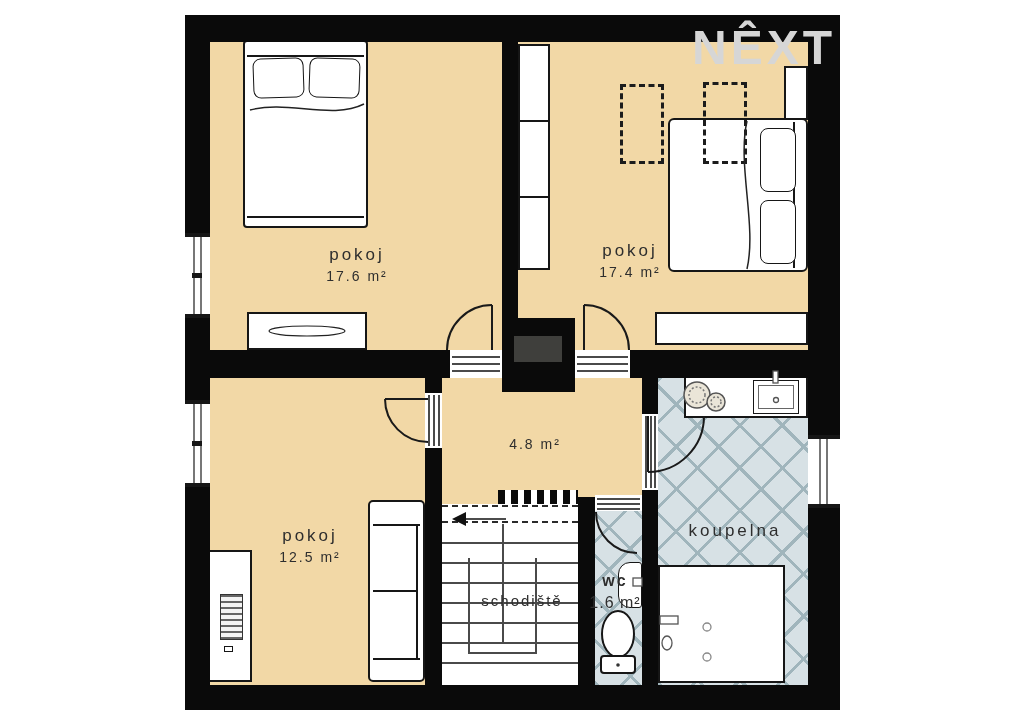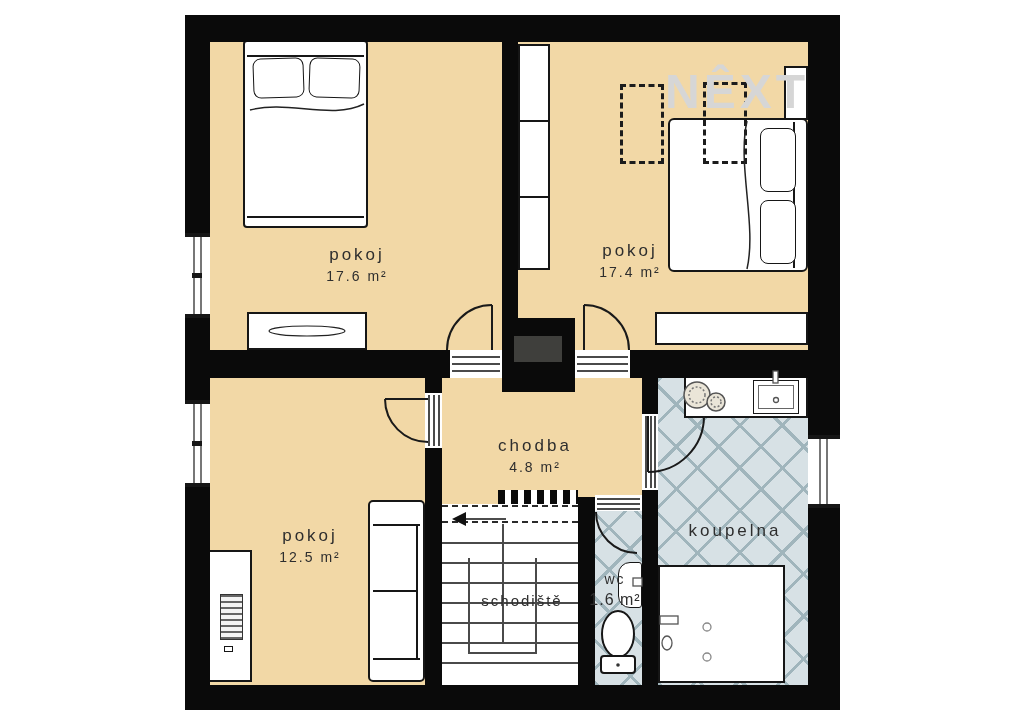--- a/index.html
+++ b/index.html
@@ -17,25 +17,25 @@
   .gray{position:absolute;background:var(--chimney,#3f3f3f);}
   .dashedrect{position:absolute;border:3px dashed #1c1c1c;box-sizing:border-box;background:transparent;}
   .line{position:absolute;background:#4a4a4a;}
   .blkline{position:absolute;background:#161616;}
   .dashline{position:absolute;border-top:2px dashed #2a2a2a;height:0;}
   .comb{position:absolute;background:repeating-linear-gradient(90deg,#0a0a0a 0 7px,#ffffff 7px 13px);}
   .steps{position:absolute;background-image:repeating-linear-gradient(180deg,transparent 0 18.5px,#4a4a4a 18.5px 20px);}
   .room-label{position:absolute;text-align:center;color:var(--label-text,#2e2e2e);line-height:1.35;margin-top:20px;}
   .room-label .rname{font-size:17px;letter-spacing:3px;}
   .room-label .rarea{font-size:14px;letter-spacing:2px;}
-  .room-label.small .rname{font-size:14px;letter-spacing:2px;}
+  .room-label.small .rname{font-size:16px;letter-spacing:2px;font-weight:bold;}
   .room-label.small .rarea{font-size:16px;letter-spacing:1px;}
   .stairs-label{position:absolute;text-align:center;color:var(--label-text,#2e2e2e);font-size:15px;letter-spacing:2px;}
-  .watermark{position:absolute;left:665px;top:22px;font-size:48px;font-weight:700;letter-spacing:4px;
-             color:var(--watermark,#d6d6d6);line-height:1.1;margin-top:44px;}
+  .watermark{position:absolute;left:692px;top:22px;font-size:48px;font-weight:700;letter-spacing:4px;
+             color:var(--watermark,#d6d6d6);line-height:1.1;}
   .keyboard{position:absolute;background-color:#f4f4f4;border:1px solid #333;box-sizing:border-box;
             background-image:repeating-linear-gradient(180deg,#666 0 2px,transparent 2px 6px);}
   svg.overlay{position:absolute;left:0;top:0;pointer-events:none;}
 </style>
 </head>
 <body>
 
 <div class="plan">
 
   <div class="floor" style="left:207px;top:38px;width:608px;height:650px;"></div>
@@ -202,21 +202,20 @@
 
   <div class="room-label" style="left:272px;top:224px;width:170px;">
     <div class="rname">pokoj</div>
     <div class="rarea">17.6 m²</div>
   </div>
   <div class="room-label" style="left:545px;top:220px;width:170px;">
     <div class="rname">pokoj</div>
     <div class="rarea">17.4 m²</div>
   </div>
   <div class="room-label" style="left:450px;top:415px;width:170px;">
-    <div class="rname">chodba</div>
     <div class="rarea">4.8 m²</div>
   </div>
   <div class="room-label" style="left:225px;top:505px;width:170px;">
     <div class="rname">pokoj</div>
     <div class="rarea">12.5 m²</div>
   </div>
   <div class="room-label" style="left:650px;top:500px;width:170px;">
     <div class="rname">koupelna</div>
   </div>
   <div class="room-label small" style="left:583px;top:550px;width:64px;">

